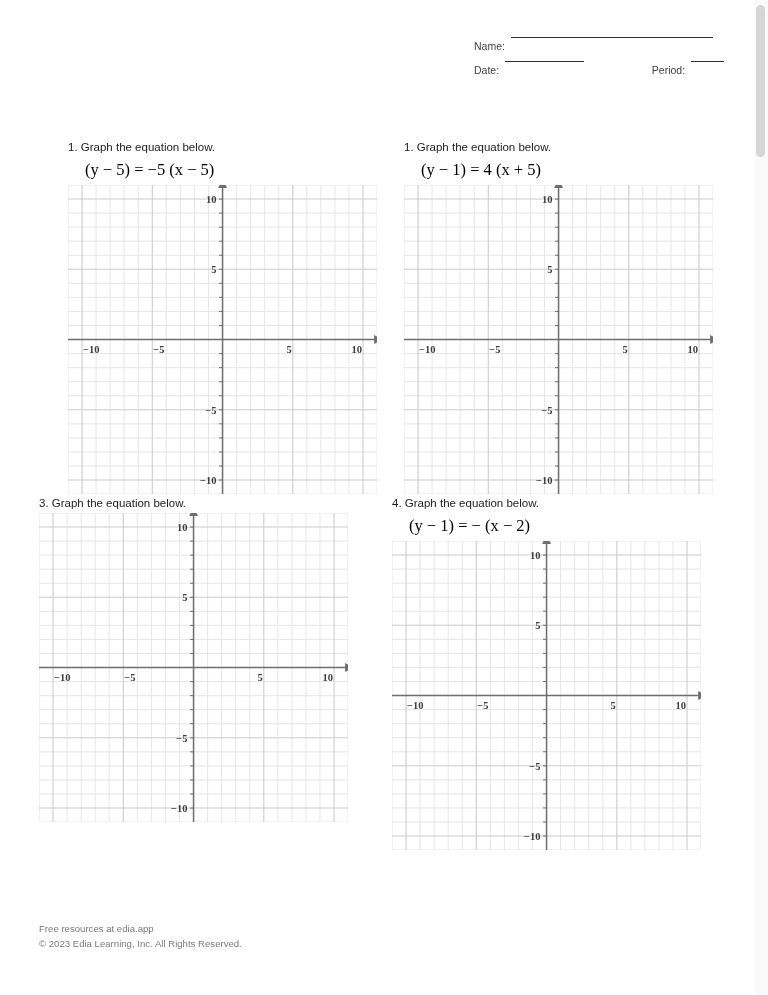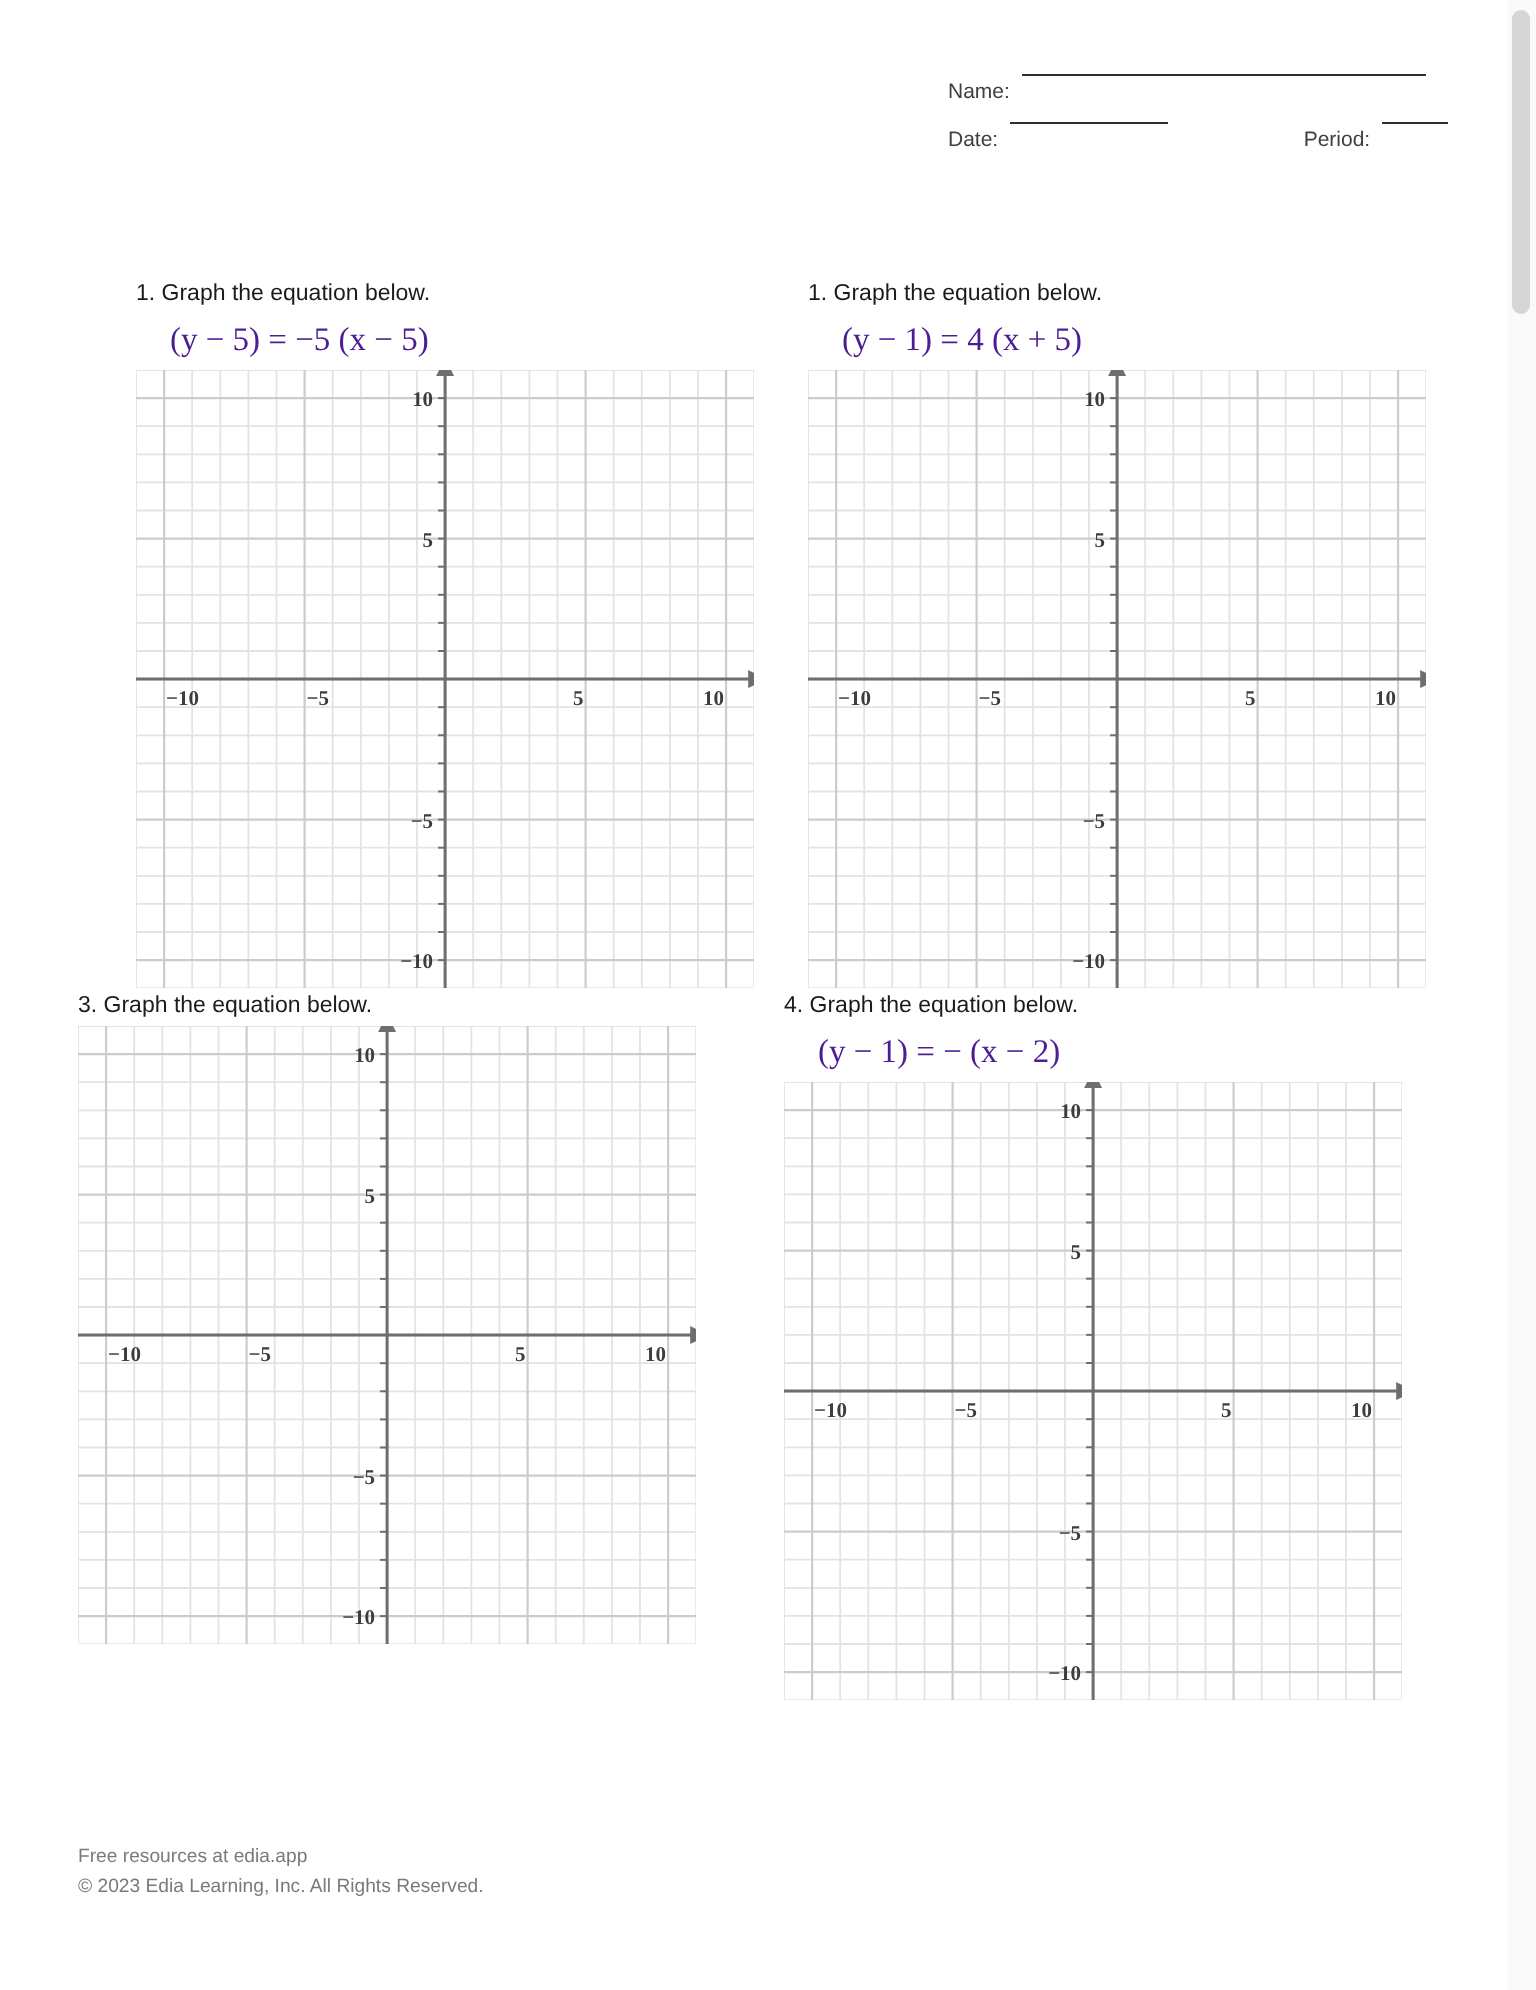--- a/index.html
+++ b/index.html
@@ -75,21 +75,21 @@
     line-height: 14px;
     height: 16px;
     white-space: nowrap;
   }
   .equation {
     margin-left: 17px;
     margin-top: 4px;
     height: 24px;
     font-family: "Liberation Serif", serif;
     font-size: 16.5px;
-    color: #4c1d95;
+    color: #000000;
     white-space: nowrap;
   }
   .graph-wrap {
     margin-top: 1px;
     width: 310px; height: 310px;
   }
   svg.grid { display: block; }
   text.axlabel {
     font-family: "Liberation Serif", serif;
     font-size: 10.5px;

